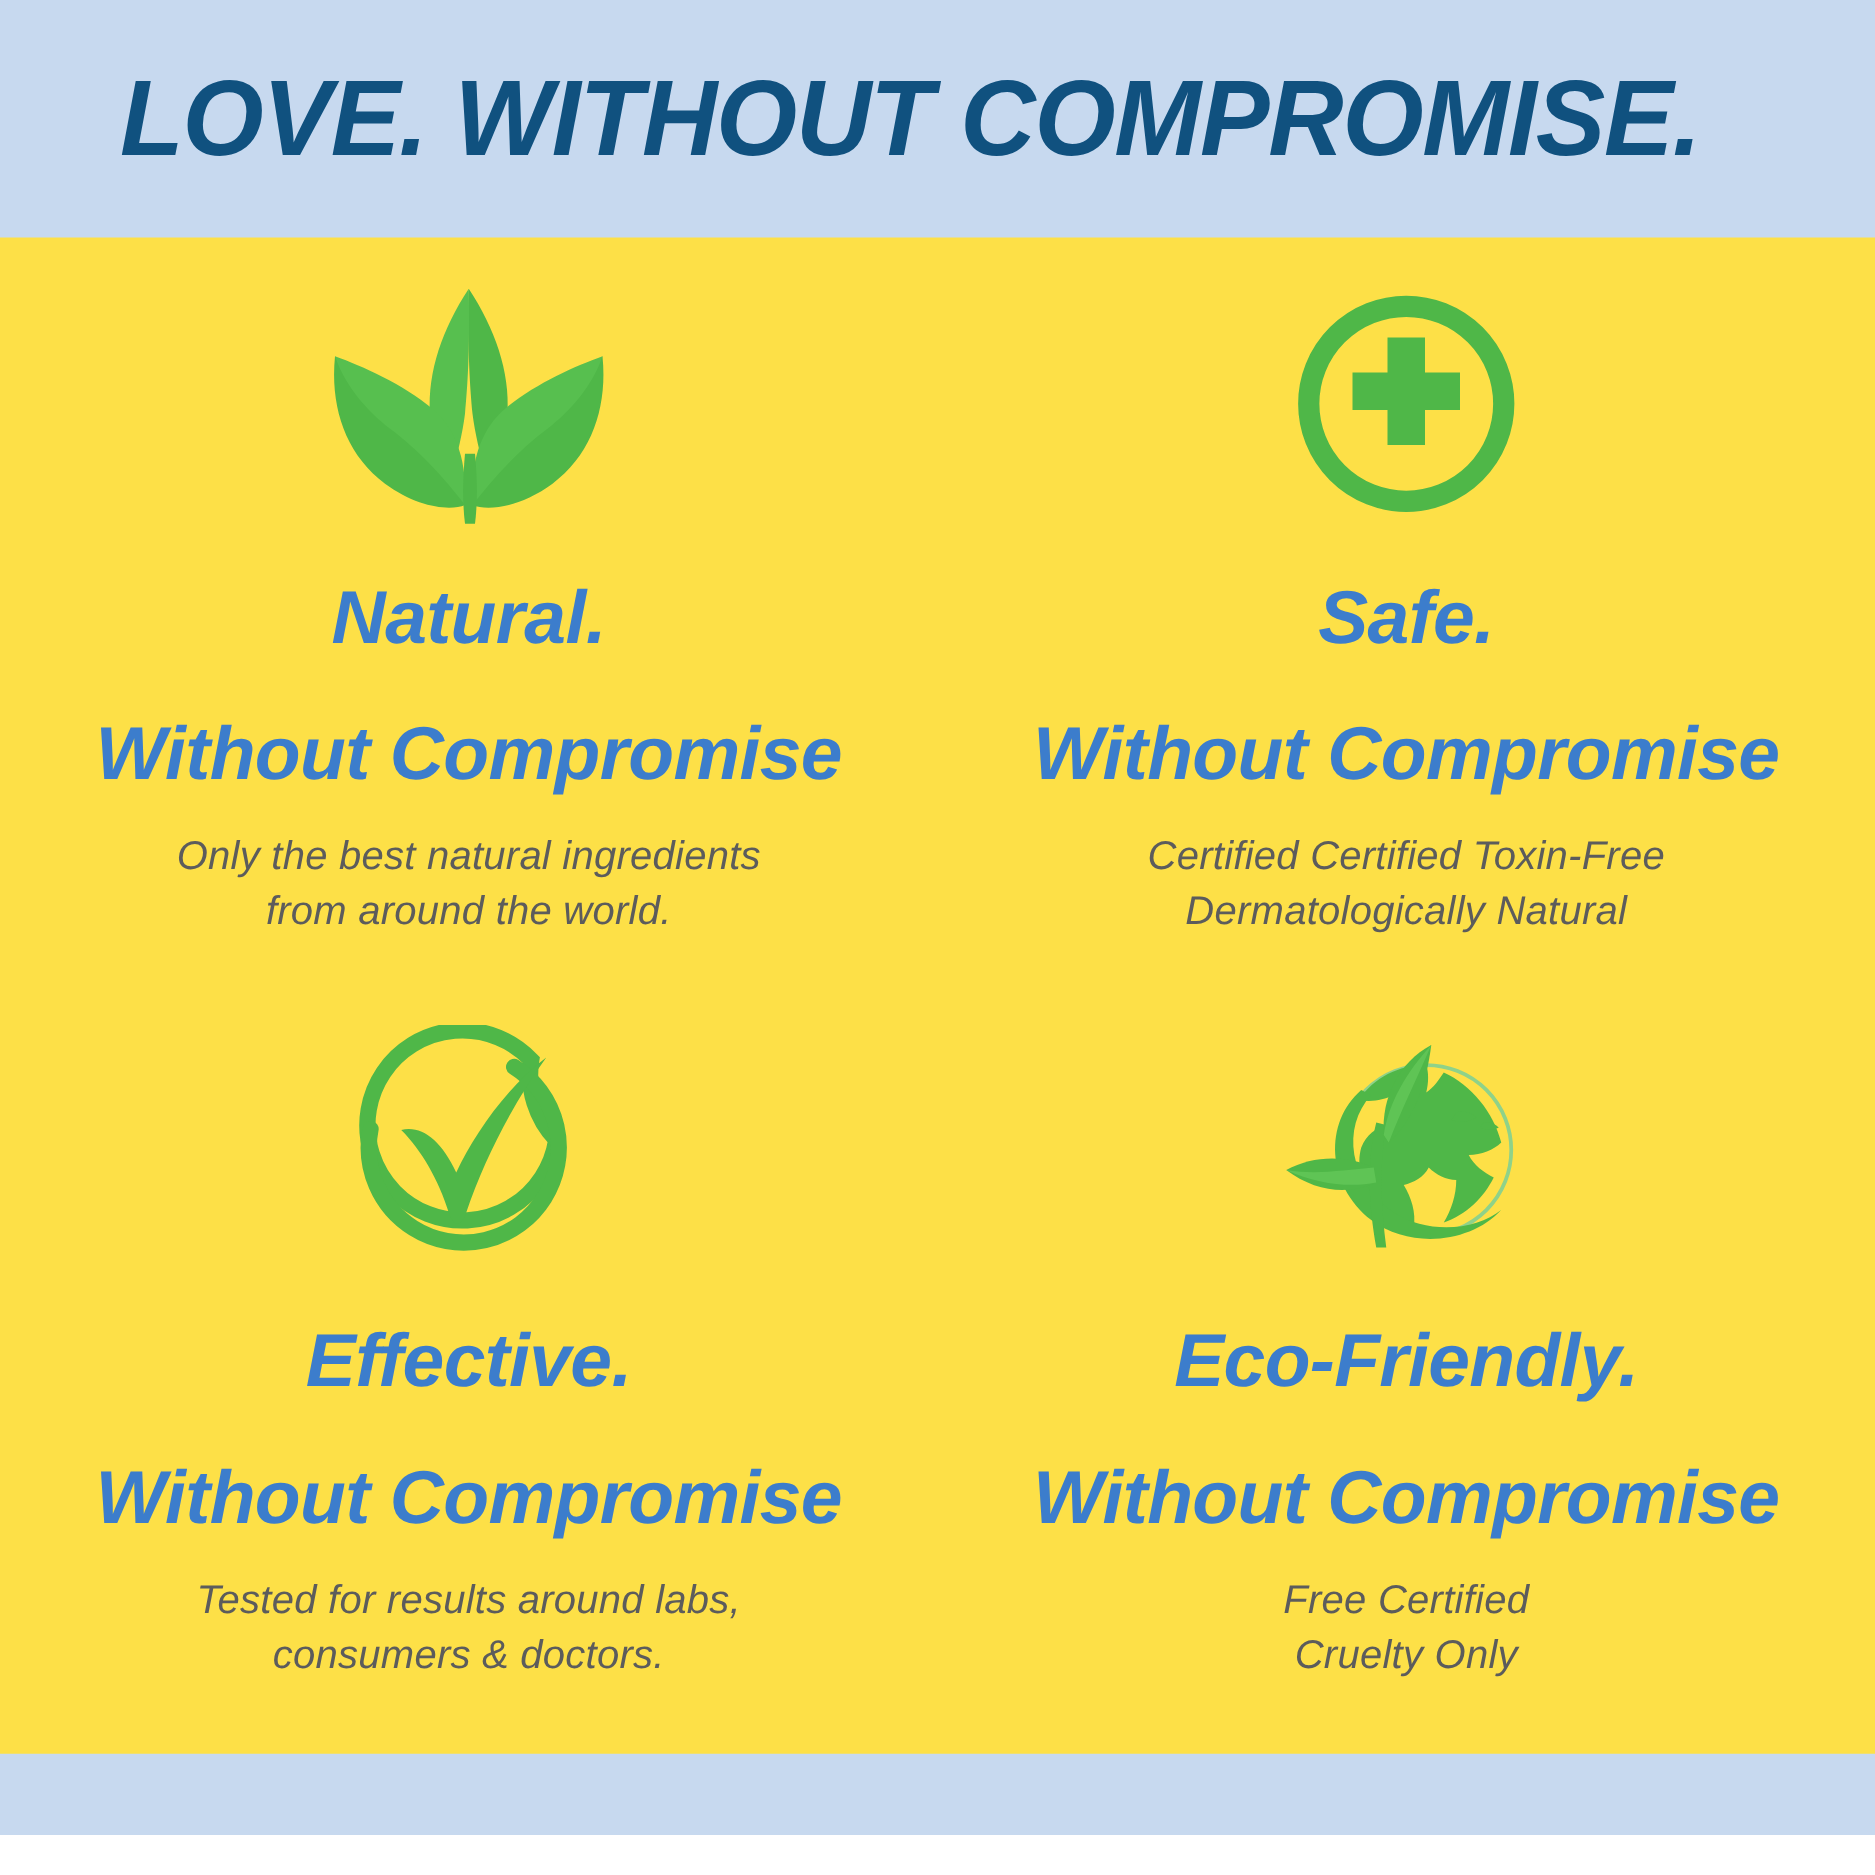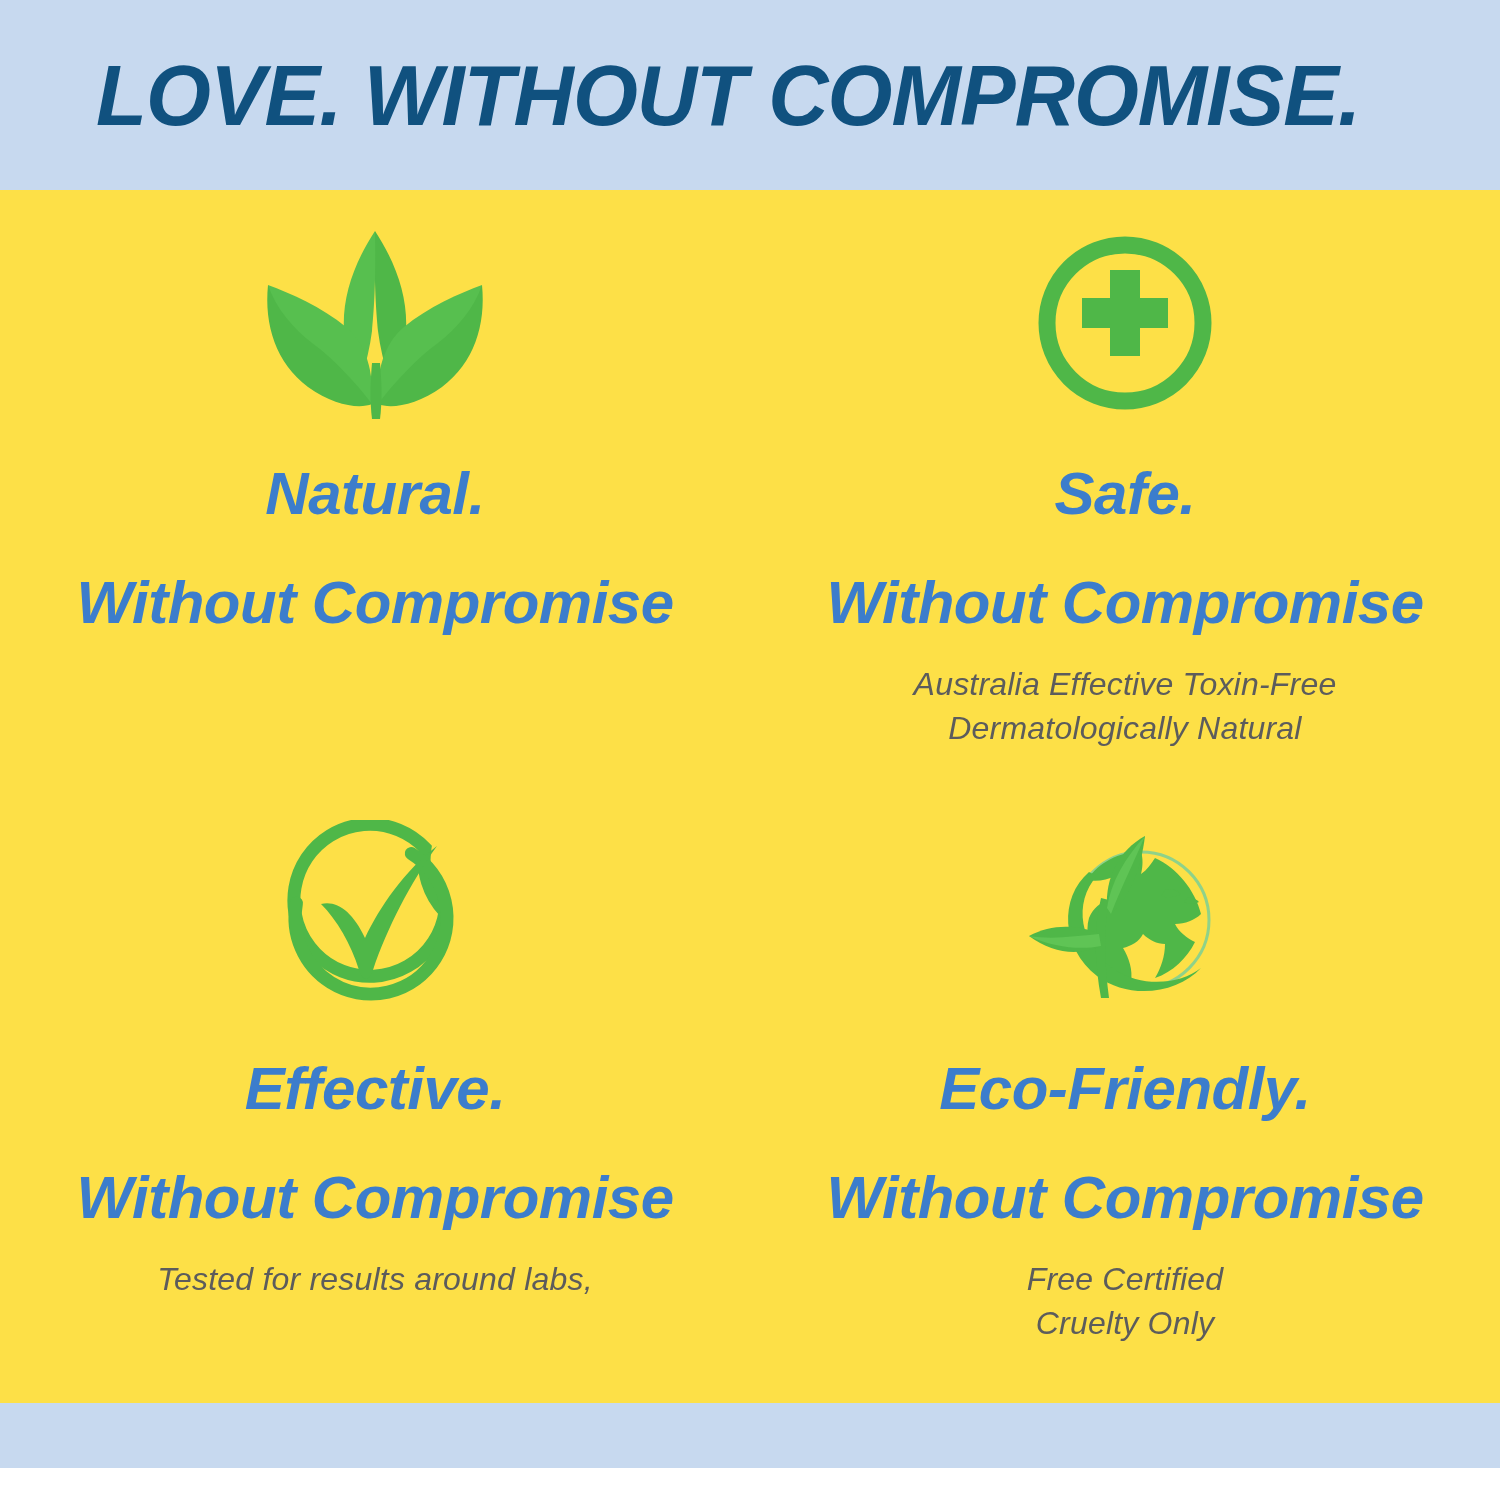--- a/index.html
+++ b/index.html
@@ -150,35 +150,39 @@
                      C 196 106, 214 86, 222 62 Z" fill="#57bf4f"></path>
 
             <path d="M112 140 C 110 162, 110 180, 112 196 L 120 196 C 122 180, 122 162, 120 140 Z"></path>
           </g>
         </svg>
       </div>
       <div class="feature-title">
         <span>Natural.</span>
         <span class="l2">Without Compromise</span>
       </div>
+      <div class="feature-desc">
+        <span>Only the best natural ingredients</span>
+        <span class="l2">from around the world.</span>
+      </div>
     </div>
 
     <div class="cell">
       <div class="icon-wrap">
         <svg width="190" height="190" viewBox="0 0 190 190" aria-hidden="true">
           <circle cx="95" cy="95" r="78" fill="none" stroke="#4fb748" stroke-width="17"></circle>
           <path d="M80 42 h30 v28 h28 v30 h-28 v28 h-30 v-28 h-28 v-30 h28 z" fill="#4fb748"></path>
         </svg>
       </div>
       <div class="feature-title">
         <span>Safe.</span>
         <span class="l2">Without Compromise</span>
       </div>
       <div class="feature-desc">
-        <span>Australia Effective Toxin-Free</span>
+        <span>Certified Certified Toxin-Free</span>
         <span class="l2">Dermatologically Natural</span>
       </div>
     </div>
 
     <div class="cell">
       <div class="icon-wrap">
         <svg width="200" height="196" viewBox="0 0 200 196" aria-hidden="true">
 
           <path d="M 150 28
                    A 76 76 0 1 0 170 92
@@ -192,20 +196,21 @@
                    C 94 162, 88 162, 84 150
                    C 76 124, 62 100, 46 84 Z" fill="#4fb748"></path>
         </svg>
       </div>
       <div class="feature-title">
         <span>Effective.</span>
         <span class="l2">Without Compromise</span>
       </div>
       <div class="feature-desc">
         <span>Tested for results around labs,</span>
+        <span class="l2">consumers &amp; doctors.</span>
       </div>
     </div>
 
     <div class="cell">
       <div class="icon-wrap">
         <svg width="220" height="196" viewBox="0 0 220 196" aria-hidden="true">
           <g fill="#4fb748">
 
             <circle cx="126" cy="100" r="68" fill="none" stroke="#8fd289" stroke-width="3"></circle>
 

